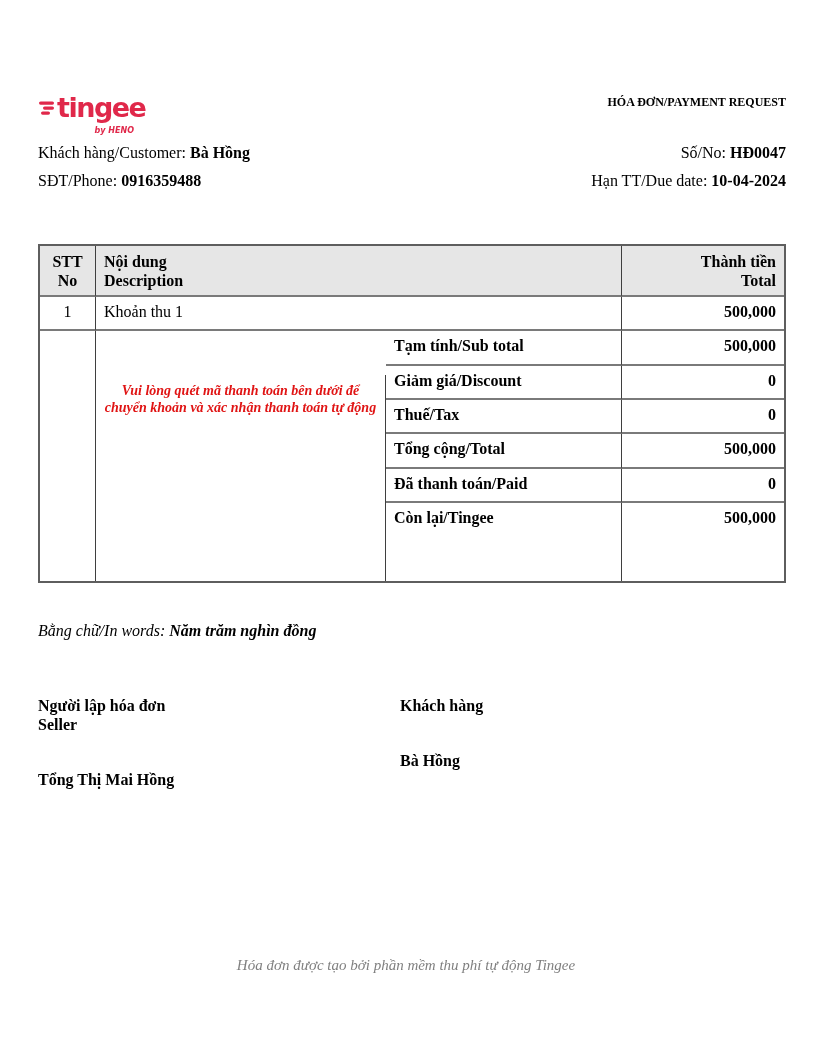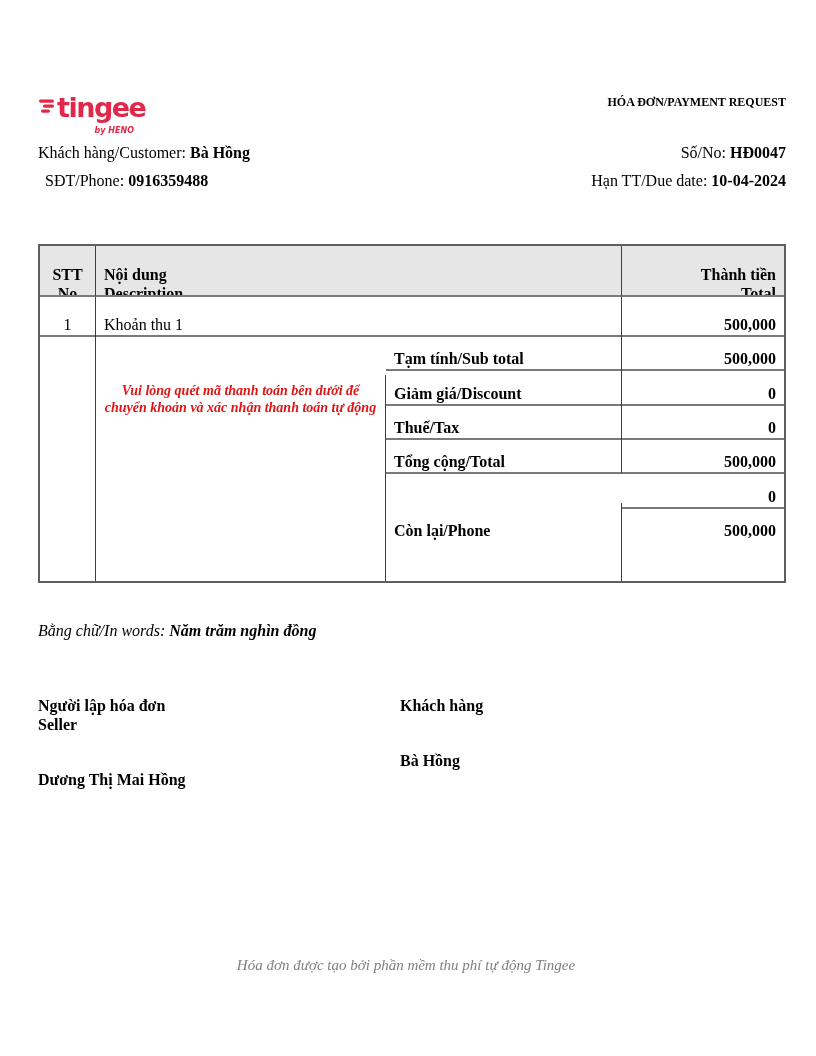--- a/index.html
+++ b/index.html
@@ -15,21 +15,21 @@
     font-family: "Liberation Serif", "DejaVu Serif", serif;
     color: #000000;
     overflow: hidden;
   }
   
   .logo {
     position: absolute;
     left: 38px;
     top: 94px;
     display: flex;
-    align-items: center;
+    align-items: flex-end;
   }
   .logo-lines { margin-right: 2px; }
   .logo-text {
     font-family: "DejaVu Sans", sans-serif;
     font-weight: 800;
     font-size: 27px;
     line-height: 27px;
     letter-spacing: -1.5px;
     color: #e0284a;
   }
@@ -50,39 +50,39 @@
     position: absolute;
     top: 95px;
     right: 30px;
     font-size: 12px;
     font-weight: bold;
     text-align: right;
   }
   .hline { position: absolute; font-size: 16px; white-space: nowrap; }
   .hline b { font-weight: bold; }
   .l-cust  { left: 38px; top: 144px; }
-  .l-phone { left: 45px; top: 172px; }
+  .l-phone { left: 38px; top: 172px; }
   .r-no    { right: 30px; top: 144px; text-align: right; }
   .r-due   { right: 30px; top: 172px; text-align: right; }
   
   .inv-table {
     position: absolute;
     left: 38px;
     top: 244px;
     display: grid;
     grid-template-columns: 56px 290px 236px 162px;
     grid-template-rows: 51px 34px 35px 34px 34px 35px 34px 78px;
     border: 2px solid #5e5e5e;
     font-size: 16px;
   }
   .cell {
     box-sizing: border-box;
     border-right: 1px solid #3f3f3f;
     border-bottom: 2px solid #7a7a7a;
-    padding: 19px 8px;
+    padding: 6px 8px;
     overflow: hidden;
   }
   .cell.last-col { border-right: none; }
   .cell.no-bottom { border-bottom: none; }
   .cell.hdr { background: #e6e6e6; font-weight: bold; line-height: 19px; }
   .cell.center { text-align: center; }
   .cell.right { text-align: right; }
   .cell.bold { font-weight: bold; }
   .cell.span-rows { grid-row: 3 / 9; }
   .qr-note {
@@ -178,35 +178,36 @@
 
     <div class="cell bold" style="grid-column:3; grid-row:4;">Giảm giá/Discount</div>
     <div class="cell right bold last-col" style="grid-column:4; grid-row:4;">0</div>
 
     <div class="cell bold" style="grid-column:3; grid-row:5;">Thuế/Tax</div>
     <div class="cell right bold last-col" style="grid-column:4; grid-row:5;">0</div>
 
     <div class="cell bold" style="grid-column:3; grid-row:6;">Tổng cộng/Total</div>
     <div class="cell right bold last-col" style="grid-column:4; grid-row:6;">500,000</div>
 
+    <div class="cell bold" style="grid-column:3; grid-row:7;">Đã thanh toán/Paid</div>
     <div class="cell right bold last-col" style="grid-column:4; grid-row:7;">0</div>
 
-    <div class="cell bold no-bottom" style="grid-column:3; grid-row:8;">Còn lại/Phone</div>
+    <div class="cell bold no-bottom" style="grid-column:3; grid-row:8;">Còn lại/Tingee</div>
     <div class="cell right bold last-col no-bottom" style="grid-column:4; grid-row:8;">500,000</div>
   </div>
 
   <div class="in-words">
     <span>Bằng chữ/In words:</span>
     <b>Năm trăm nghìn đồng</b>
   </div>
 
   <div class="sig sig-left">
     <div>Người lập hóa đơn</div>
     <div>Seller</div>
-    <div class="sig-name">Dương Thị Mai Hồng</div>
+    <div class="sig-name">Tổng Thị Mai Hồng</div>
   </div>
   <div class="sig sig-right">
     <div>Khách hàng</div>
     <div class="sig-name">Bà Hồng</div>
   </div>
 
   <div class="footer-line f1">Hóa đơn được tạo bởi phần mềm thu phí tự động Tingee</div>
 
 </div>
 

